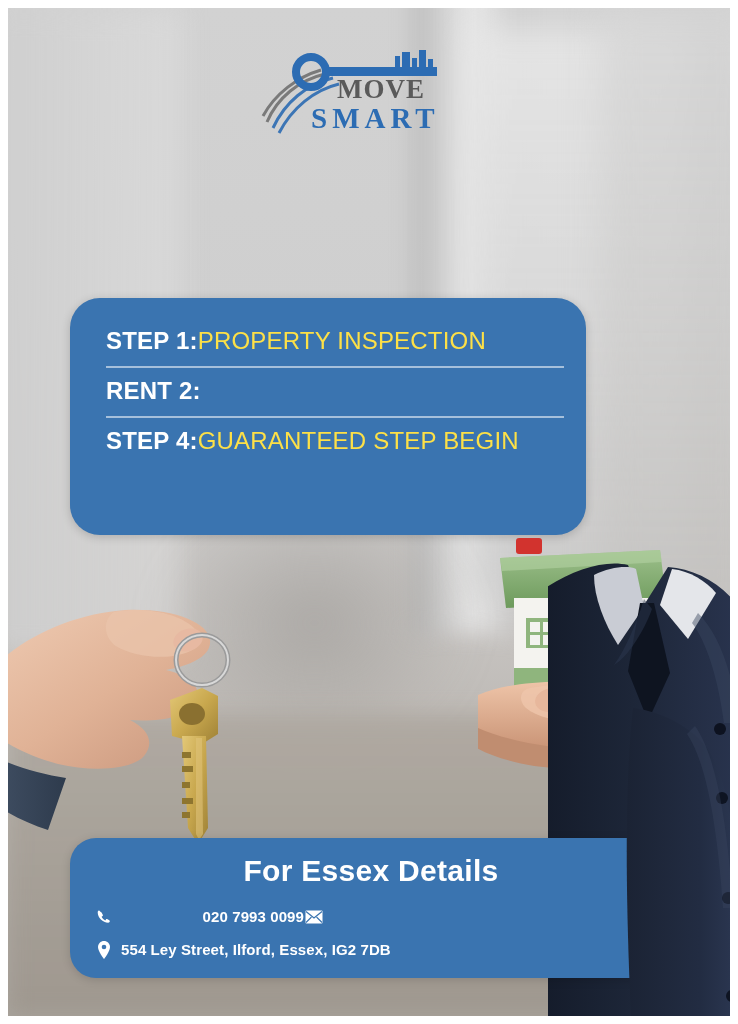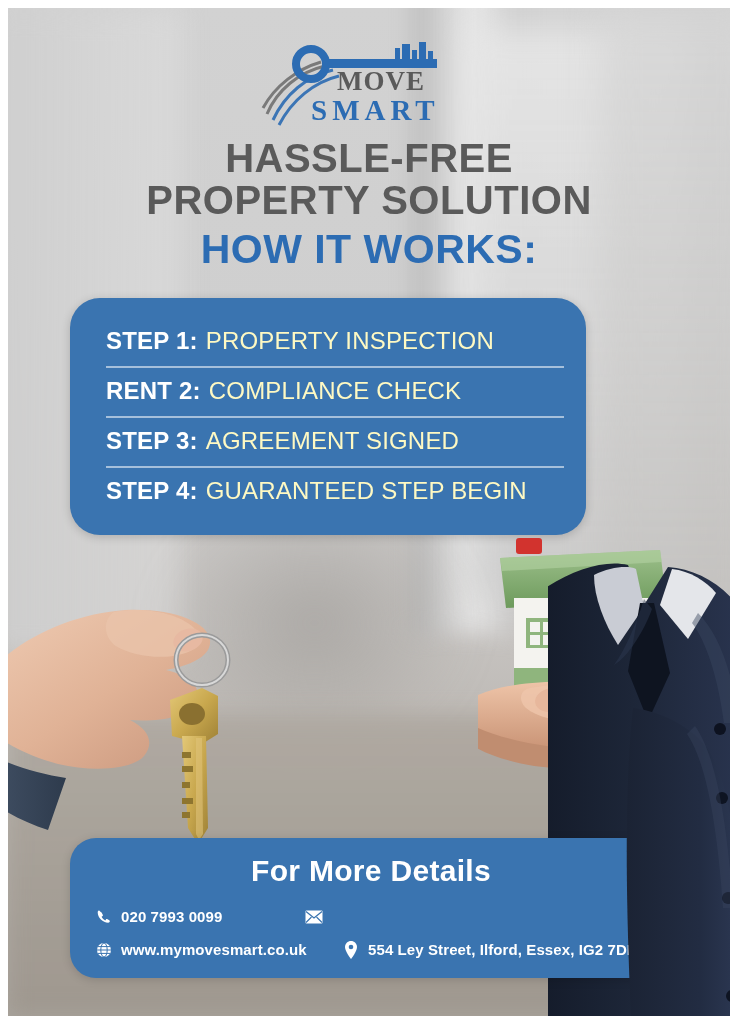--- a/index.html
+++ b/index.html
@@ -92,21 +92,21 @@
     position: absolute;
     left: 0;
     right: 0;
     top: 34px;
     height: 90px;
   }
   .logo-inner {
     position: relative;
     width: 220px;
     height: 90px;
-    margin: 0 auto;
+    margin: 8px auto;
   }
   .logo-svg { position: absolute; left: 0; top: 0; }
 
   
   .headline {
     position: absolute;
     left: 0;
     right: 0;
     top: 130px;
     text-align: center;
@@ -159,25 +159,24 @@
     background: rgba(255,255,255,.55);
   }
   .step-label {
     color: #ffffff;
     font-weight: 800;
     font-size: 24px;
     letter-spacing: 0.2px;
     white-space: nowrap;
   }
   .step-text {
-    color: #fef9c3;
+    color: #fde047;
     font-weight: 400;
     font-size: 24px;
     letter-spacing: 0.2px;
-    margin-left: 8px;
     white-space: nowrap;
   }
 
   
   .hand-left {
     position: absolute;
     left: -12px;
     top: 540px;
     width: 300px;
     height: 330px;
@@ -241,21 +240,21 @@
   }
   .contact-item .ci-icon {
     display: inline-flex;
     align-items: center;
     justify-content: center;
     width: 20px;
     height: 20px;
     margin-right: 7px;
     flex: none;
   }
-  .ci-phone { width: 210px; }
+  .ci-phone { width: 210px; justify-content: space-between; }
   .ci-web { width: 247px; }
 
   
   .suit-over-footer {
     position: absolute;
     left: 617px;
     top: 700px;
     width: 123px;
     height: 310px;
     overflow: hidden;
@@ -295,40 +294,29 @@
           <rect x="160" y="0" width="7" height="18"></rect>
           <rect x="169" y="9" width="5" height="9"></rect>
         </g>
         <rect x="150" y="17" width="28" height="9" fill="#2c6cb3"></rect>
         <text x="78" y="48" font-family="'Liberation Serif', serif" font-size="27" font-weight="700" fill="#5a5a5a" letter-spacing="1">MOVE</text>
         <text x="52" y="78" font-family="'Liberation Serif', serif" font-size="29" font-weight="700" fill="#2c6cb3" letter-spacing="5">SMART</text>
       </svg>
     </div>
   </div>
 
-  <div class="headline">
-    <span class="l1">HASSLE-FREE</span>
-    <span class="l2">PROPERTY SOLUTION</span>
-    <span class="l3">HOW IT WORKS:</span>
-  </div>
 
   <div class="steps-panel">
     <div class="step-row">
       <span class="step-label">STEP 1:</span>
       <span class="step-text">PROPERTY INSPECTION</span>
     </div>
     <div class="step-row">
       <span class="step-divider"></span>
       <span class="step-label">RENT 2:</span>
-      <span class="step-text">COMPLIANCE CHECK</span>
-    </div>
-    <div class="step-row">
-      <span class="step-divider"></span>
-      <span class="step-label">STEP 3:</span>
-      <span class="step-text">AGREEMENT SIGNED</span>
     </div>
     <div class="step-row">
       <span class="step-divider"></span>
       <span class="step-label">STEP 4:</span>
       <span class="step-text">GUARANTEED STEP BEGIN</span>
     </div>
   </div>
 
   <svg class="hand-left" viewBox="0 0 300 330">
     <defs>
@@ -429,21 +417,21 @@
     <path d="M96 46 C 90 66, 78 96, 66 112 C 80 104, 96 78, 104 56 Z" fill="#2b3750" opacity=".5"></path>
     <g fill="#0d1220">
       <circle cx="172" cy="176" r="6"></circle>
       <circle cx="176" cy="300" r="6"></circle>
       <circle cx="178" cy="398" r="6"></circle>
     </g>
     <path d="M150 60 C 170 80, 186 120, 190 170 L 176 170 C 170 124, 158 88, 144 70 Z" fill="#39465f" opacity=".45"></path>
   </svg>
 
   <div class="footer-panel">
-    <div class="footer-title">For More Details</div>
+    <div class="footer-title">For Essex Details</div>
     <div class="contact-grid">
       <div class="contact-row">
         <div class="contact-item ci-phone">
           <span class="ci-icon">
             <svg width="16" height="16" viewBox="0 0 16 16">
                 <path d="M3.2 1.6c-.7 0-1.5.7-1.5 1.6 0 5.4 5.1 10.5 10.5 10.5.9 0 1.6-.8 1.6-1.5 0-.4-.2-.7-.5-.9l-2.2-1.2c-.4-.2-.9-.1-1.1.3l-.7 1c-1.6-.8-2.9-2.1-3.7-3.7l1-.7c.4-.2.5-.7.3-1.1L5.7 3.7c-.2-.4-.6-.6-1-.6z" fill="#ffffff"></path>
               </svg>
           </span>
           <span>020 7993 0099</span>
         </div>
@@ -451,34 +439,20 @@
           <span class="ci-icon">
             <svg width="18" height="14" viewBox="0 0 18 14">
                 <rect x="0.5" y="0.5" width="17" height="13" rx="1" fill="#ffffff"></rect>
                 <path d="M1 1.5 L9 8 L17 1.5" fill="none" stroke="#3a74b0" stroke-width="1.3"></path>
                 <path d="M1 12.5 L6.5 7 M17 12.5 L11.5 7" stroke="#3a74b0" stroke-width="1.1" fill="none"></path>
               </svg>
           </span>
         </div>
       </div>
       <div class="contact-row">
-        <div class="contact-item ci-web">
-          <span class="ci-icon">
-            <svg width="16" height="16" viewBox="0 0 16 16">
-                <circle cx="8" cy="8" r="7" fill="#ffffff"></circle>
-                <g stroke="#3a74b0" stroke-width="1" fill="none">
-                  <ellipse cx="8" cy="8" rx="3.2" ry="7"></ellipse>
-                  <line x1="1" y1="8" x2="15" y2="8"></line>
-                  <line x1="2" y1="4.6" x2="14" y2="4.6"></line>
-                  <line x1="2" y1="11.4" x2="14" y2="11.4"></line>
-                </g>
-              </svg>
-          </span>
-          <span>www.mymovesmart.co.uk</span>
-        </div>
         <div class="contact-item">
           <span class="ci-icon">
             <svg width="14" height="18" viewBox="0 0 14 18">
                 <path d="M7 0C3.7 0 1 2.7 1 6c0 4.5 6 12 6 12s6-7.5 6-12c0-3.3-2.7-6-6-6z" fill="#ffffff"></path>
                 <circle cx="7" cy="6" r="2.3" fill="#3a74b0"></circle>
               </svg>
           </span>
           <span>554 Ley Street, Ilford, Essex, IG2 7DB</span>
         </div>
       </div>

